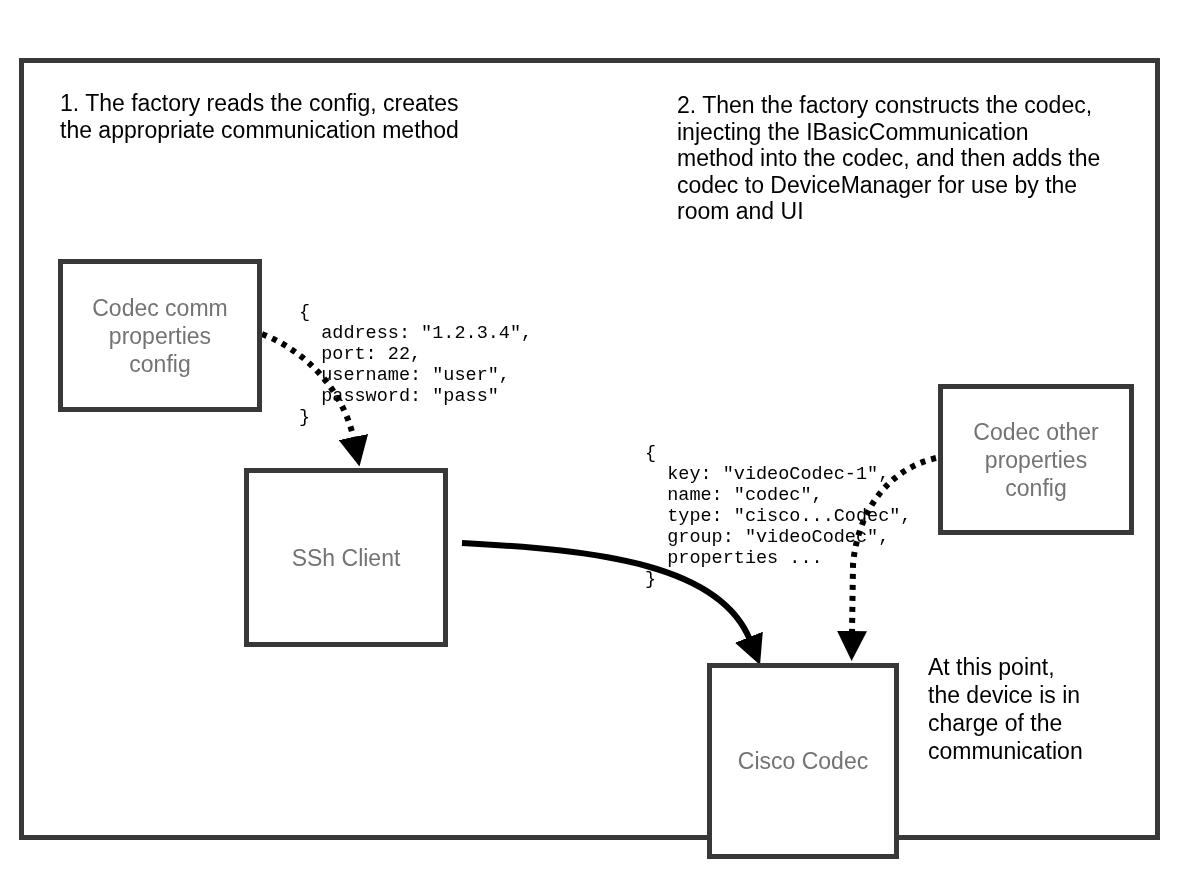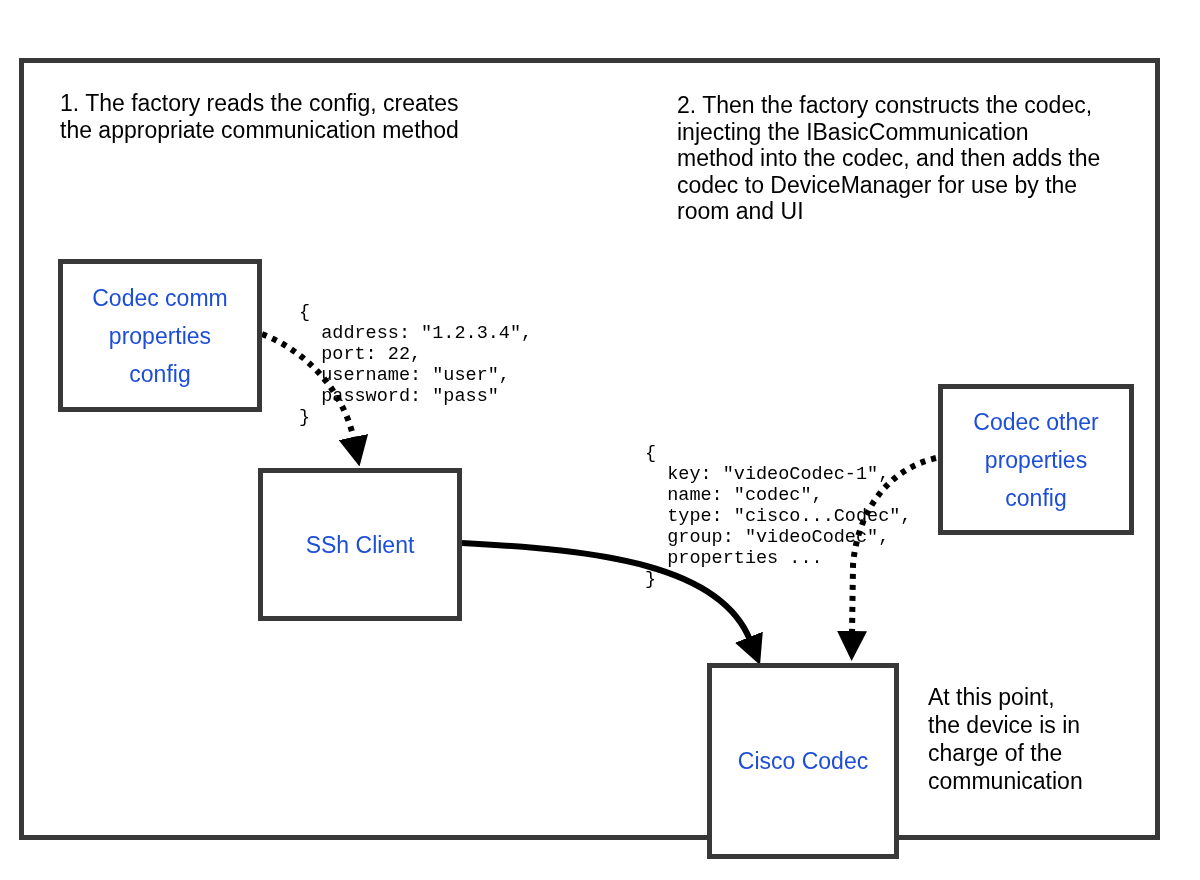--- a/index.html
+++ b/index.html
@@ -38,37 +38,37 @@
   }
   .note {
     position: absolute;
     font-size: 23px;
     line-height: 26.5px;
     white-space: pre-line;
     color: #000000;
   }
   .note1 { left: 60px;  top: 90px;  width: 520px; }
   .note2 { left: 657px; top: 92px;  width: 500px; margin-left: 20px; }
-  .note3 { left: 928px; top: 683px; width: 260px; line-height: 28px; }
+  .note3 { left: 928px; top: 653px; width: 260px; line-height: 28px; }
   .dbox {
     position: absolute;
     border: 5px solid #383838;
     box-sizing: border-box;
     background: #ffffff;
     display: flex;
     align-items: center;
     justify-content: center;
     text-align: center;
     font-size: 23px;
-    line-height: 38px;
+    line-height: 28px;
     white-space: pre-line;
-    color: #1d4ed8;
+    color: #737373;
   }
   .box-codec-comm  { left: 58px;  top: 259px; width: 204px; height: 153px; }
-  .box-ssh-client  { left: 258px; top: 468px; width: 204px; height: 153px; }
+  .box-ssh-client  { left: 244px; top: 468px; width: 204px; height: 179px; }
   .box-codec-other { left: 938px; top: 384px; width: 196px; height: 151px; }
   .box-cisco-codec { left: 707px; top: 663px; width: 192px; height: 196px; }
   .code {
     position: absolute;
     margin: 0;
     font-family: "Liberation Mono", monospace;
     font-size: 18.5px;
     line-height: 21px;
     white-space: pre;
     color: #000000;

